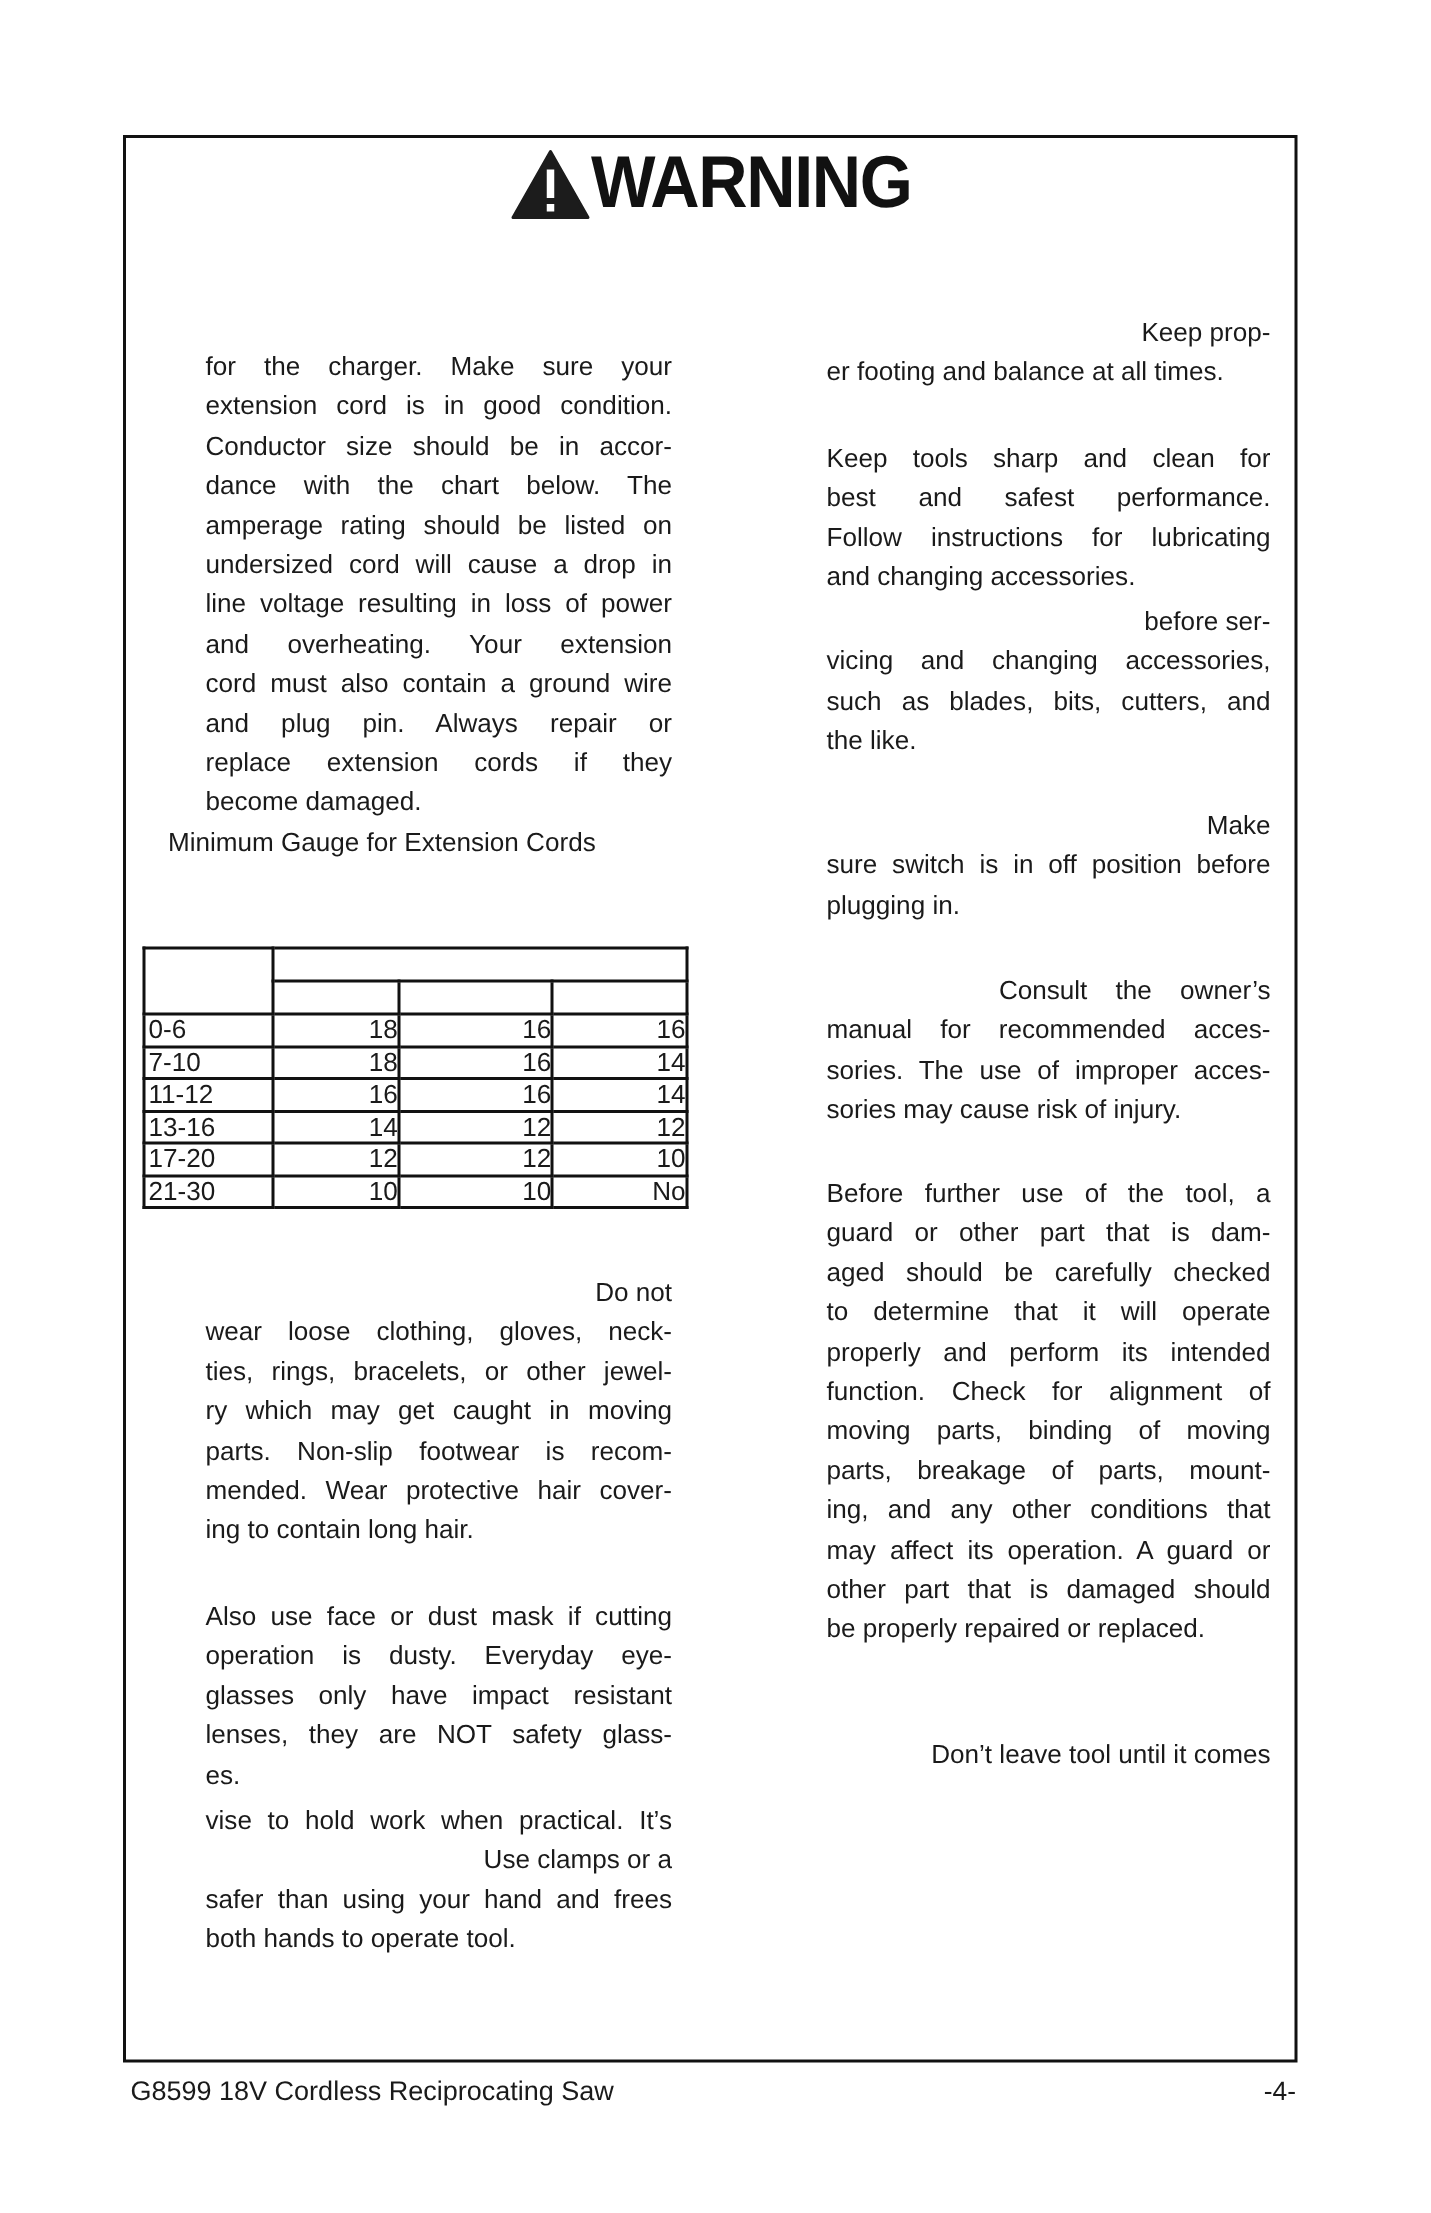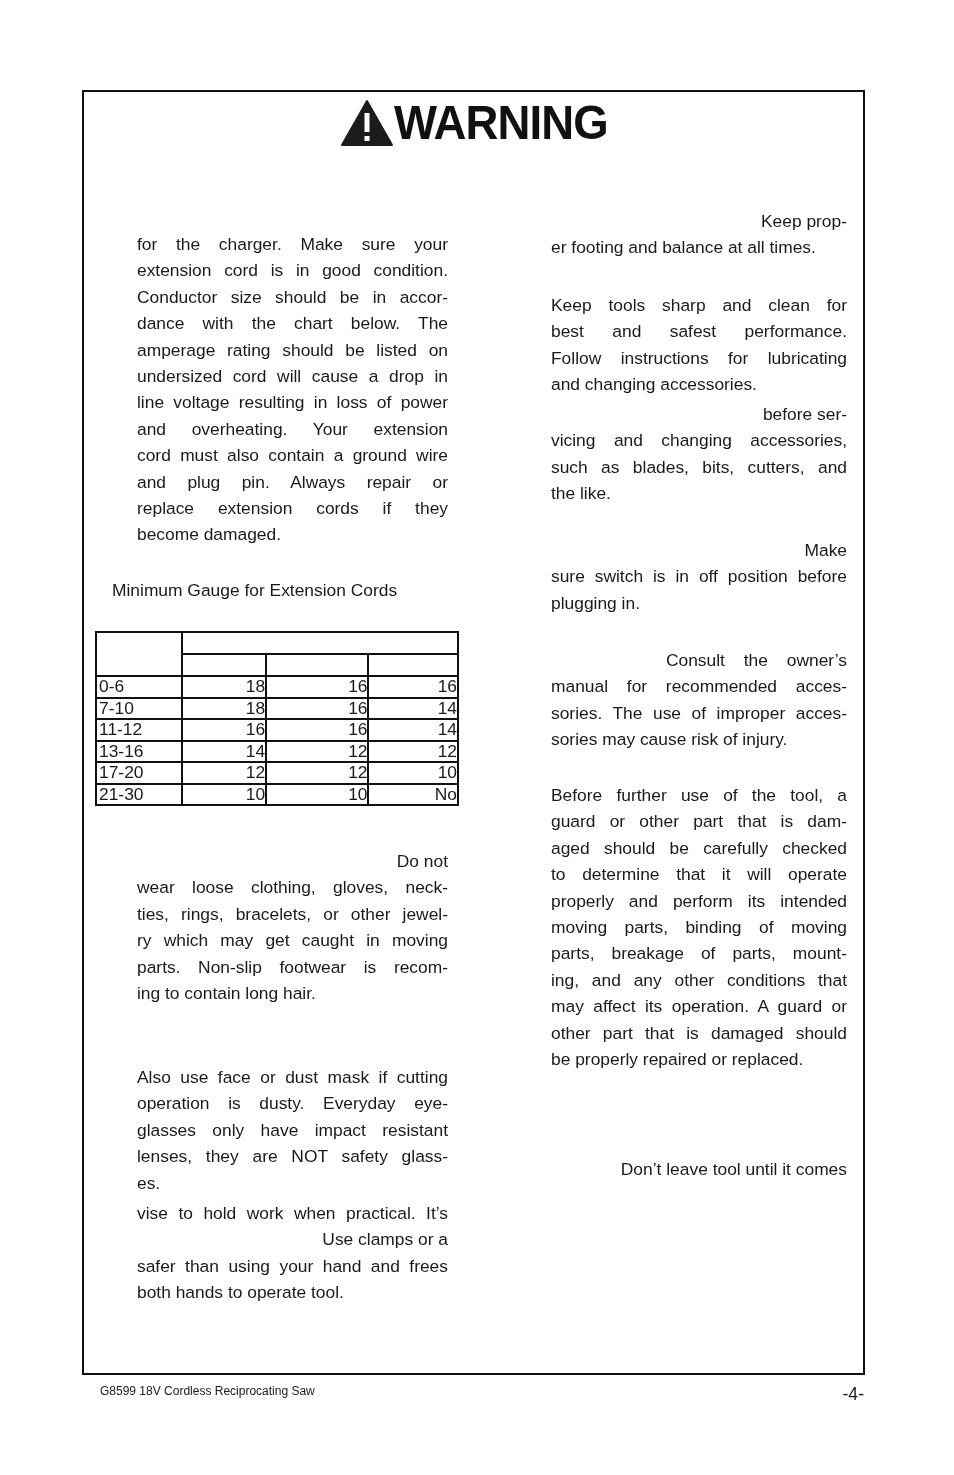--- a/index.html
+++ b/index.html
@@ -18,22 +18,22 @@
   .p .ln { display: block; white-space: nowrap; }
   .just { text-align: justify; text-align-last: justify; display:block; }
   .left { text-align: right; text-align-last: left; display:block; }
   .right { text-align: right; text-align-last: right; display:block; }
   .col-l { left: 137px; width: 311px; }
   .col-r { left: 551px; width: 296px; }
   table.gauge { position: absolute; left: 95px; top: 631px; width: 364px;
                 border-collapse: collapse; font-size: 17.4px; }
   table.gauge td { border: 2px solid #111; padding: 0 4px 0 2px; height: 19.5px; line-height: 19px; }
   table.gauge td.num { text-align: right; padding: 0; }
-  .caption { position: absolute; left: 112px; top: 577px; font-size: 17.4px; line-height: 26px; }
-  .footer-left { position: absolute; left: 87px; top: 1384px; font-size: 12px; margin-left: 13px; }
+  .caption { position: absolute; left: 112px; top: 548px; font-size: 17.4px; line-height: 26px; }
+  .footer-left { position: absolute; left: 87px; top: 1384px; font-size: 18px; }
   .footer-right { position: absolute; right: 90px; top: 1384px; font-size: 17.6px; }
 </style>
 </head>
 <body>
 
 <div class="frame"></div>
 
 <div class="warn-head">
   <svg viewBox="0 0 54 48">
     <path d="M27 2 L52 46 L2 46 Z" fill="#1c1c1c" stroke="#1c1c1c" stroke-width="2" stroke-linejoin="round"></path>
@@ -115,20 +115,21 @@
   </tr>
 </tbody>
   </table>
 
 <div class="p col-l" style="top:848px;">
   <span class="ln right">Do not</span>
   <span class="ln just">wear loose clothing, gloves, neck-</span>
   <span class="ln just">ties, rings, bracelets, or other jewel-</span>
   <span class="ln just">ry which may get caught in moving</span>
   <span class="ln just">parts. Non-slip footwear is recom-</span>
+  <span class="ln just">mended. Wear protective hair cover-</span>
   <span class="ln left">ing to contain long hair.</span>
 </div>
 
 <div class="p col-l" style="top:1064px;">
   <span class="ln just">Also use face or dust mask if cutting</span>
   <span class="ln just">operation is dusty. Everyday eye-</span>
   <span class="ln just">glasses only have impact resistant</span>
   <span class="ln just">lenses, they are NOT safety glass-</span>
   <span class="ln left">es.</span>
 </div>
@@ -171,20 +172,21 @@
   <span class="ln just">sories. The use of improper acces-</span>
   <span class="ln left">sories may cause risk of injury.</span>
 </div>
 
 <div class="p col-r" style="top:782px;">
   <span class="ln just">Before further use of the tool, a</span>
   <span class="ln just">guard or other part that is dam-</span>
   <span class="ln just">aged should be carefully checked</span>
   <span class="ln just">to determine that it will operate</span>
   <span class="ln just">properly and perform its intended</span>
+  <span class="ln just">function. Check for alignment of</span>
   <span class="ln just">moving parts, binding of moving</span>
   <span class="ln just">parts, breakage of parts, mount-</span>
   <span class="ln just">ing, and any other conditions that</span>
   <span class="ln just">may affect its operation. A guard or</span>
   <span class="ln just">other part that is damaged should</span>
   <span class="ln left">be properly repaired or replaced.</span>
 </div>
 
 <div class="p col-r" style="top:1156px;">
   <span class="ln right">Don’t leave tool until it comes</span>

